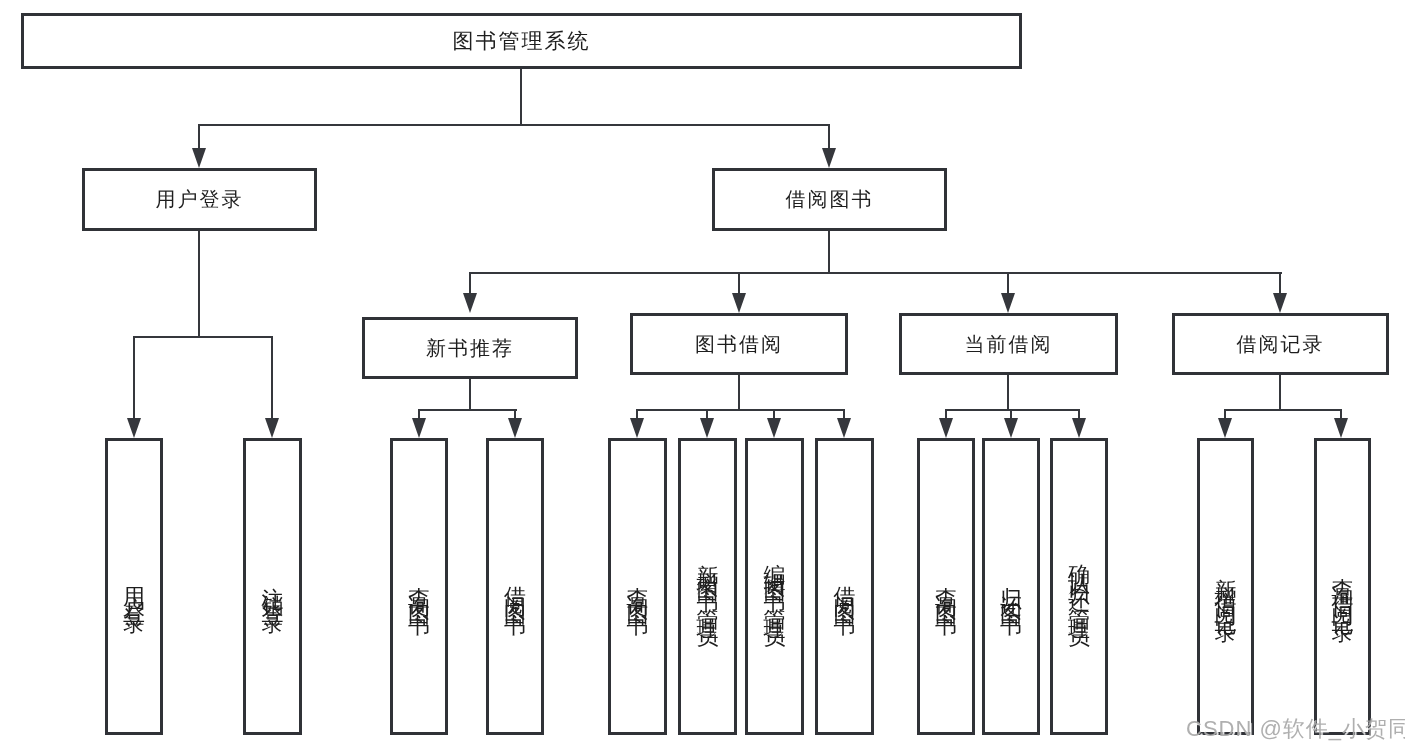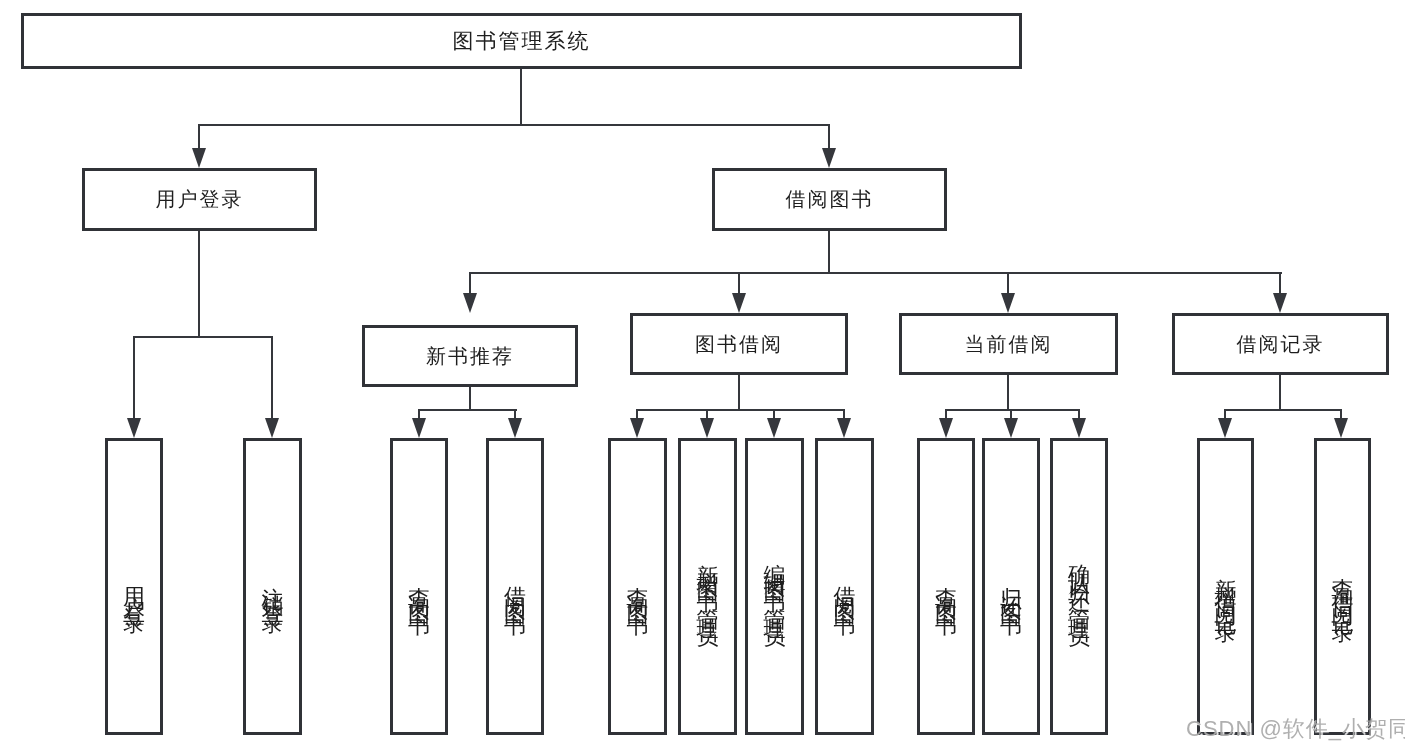--- a/index.html
+++ b/index.html
@@ -93,21 +93,21 @@
   <div class="hline" style="left:469px; top:272px; width:813px;"></div>
   <div class="vline" style="left:469px;  top:272px; height:25px;"></div>
   <div class="vline" style="left:738px;  top:272px; height:25px;"></div>
   <div class="vline" style="left:1007px; top:272px; height:25px;"></div>
   <div class="vline" style="left:1279px; top:272px; height:25px;"></div>
   <div class="arrow" style="left:463px;  top:293px;"></div>
   <div class="arrow" style="left:732px;  top:293px;"></div>
   <div class="arrow" style="left:1001px; top:293px;"></div>
   <div class="arrow" style="left:1273px; top:293px;"></div>
 
-  <div class="box" style="left:362px; top:325px; width:216px; height:62px;">
+  <div class="box" style="left:362px; top:317px; width:216px; height:62px;">
     <span class="hlabel">新书推荐</span>
   </div>
   <div class="box" style="left:899px; top:313px; width:219px; height:62px;">
     <span class="hlabel">当前借阅</span>
   </div>
   <div class="box" style="left:630px; top:313px; width:218px; height:62px;">
     <span class="hlabel">图书借阅</span>
   </div>
   <div class="box" style="left:1172px; top:313px; width:217px; height:62px;">
     <span class="hlabel">借阅记录</span>

